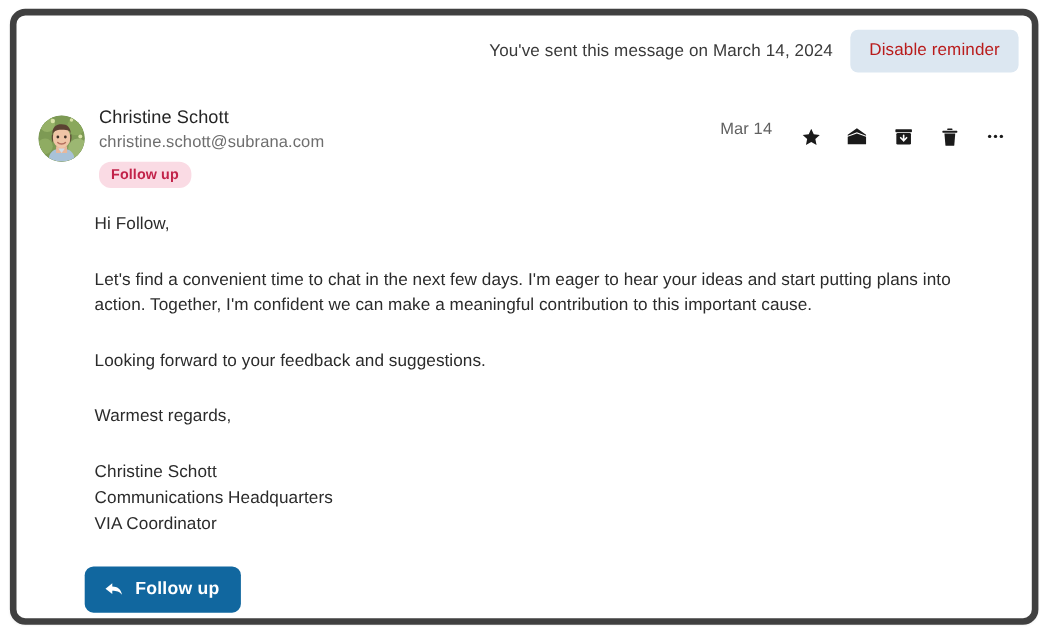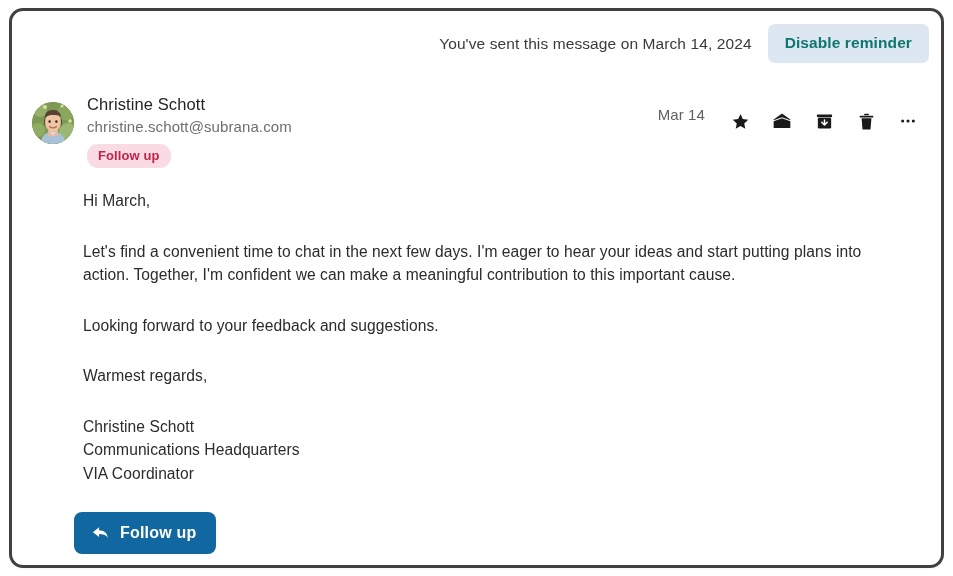--- a/index.html
+++ b/index.html
@@ -16,21 +16,21 @@
   }
 
   .message-card {
     position: absolute;
     left: 9px;
     top: 8px;
     width: 935px;
     height: 560px;
     box-sizing: border-box;
     background: #ffffff;
-    border: 3px solid #404040;
+    border: 6px solid #404040;
     border-radius: 14px;
     box-shadow: 0 1px 2px rgba(0,0,0,0.04);
     overflow: hidden;
     padding-left: 46px;
   }
 
   
   .reminder-bar {
     position: absolute;
     right: 12px;
@@ -40,24 +40,24 @@
     gap: 16px;
   }
   .reminder-text {
     font-size: 15.5px;
     color: #3a3a3a;
     letter-spacing: 0.1px;
     white-space: nowrap;
   }
   .disable-reminder-btn {
     background: #dce7f1;
-    color: #0f766e;
+    color: #b91c1c;
     font-family: "Liberation Sans", sans-serif;
     font-size: 15.5px;
-    font-weight: bold;
+    font-weight: normal;
     border: none;
     border-radius: 7px;
     padding: 10px 17px 11px 17px;
     cursor: pointer;
     white-space: nowrap;
     letter-spacing: 0.1px;
   }
 
   
   .sender-row {
@@ -267,21 +267,21 @@
         <svg width="20" height="20" viewBox="0 0 24 24">
           <circle cx="5.6" cy="12" r="1.85" fill="#1a1a1a"></circle>
           <circle cx="12" cy="12" r="1.85" fill="#1a1a1a"></circle>
           <circle cx="18.4" cy="12" r="1.85" fill="#1a1a1a"></circle>
         </svg>
       </button>
     </div>
   </div>
 
   <div class="email-body">
-    <p>Hi March,</p>
+    <p>Hi Follow,</p>
     <div class="para-gap"></div>
     <p>Let's find a convenient time to chat in the next few days. I'm eager to hear your ideas and start putting plans into action. Together, I'm confident we can make a meaningful contribution to this important cause.</p>
     <div class="para-gap"></div>
     <p>Looking forward to your feedback and suggestions.</p>
     <div class="para-gap"></div>
     <p>Warmest regards,</p>
     <div class="para-gap"></div>
     <p class="sig-line">Christine Schott</p>
     <p class="sig-line">Communications Headquarters</p>
     <p class="sig-line">VIA Coordinator</p>

